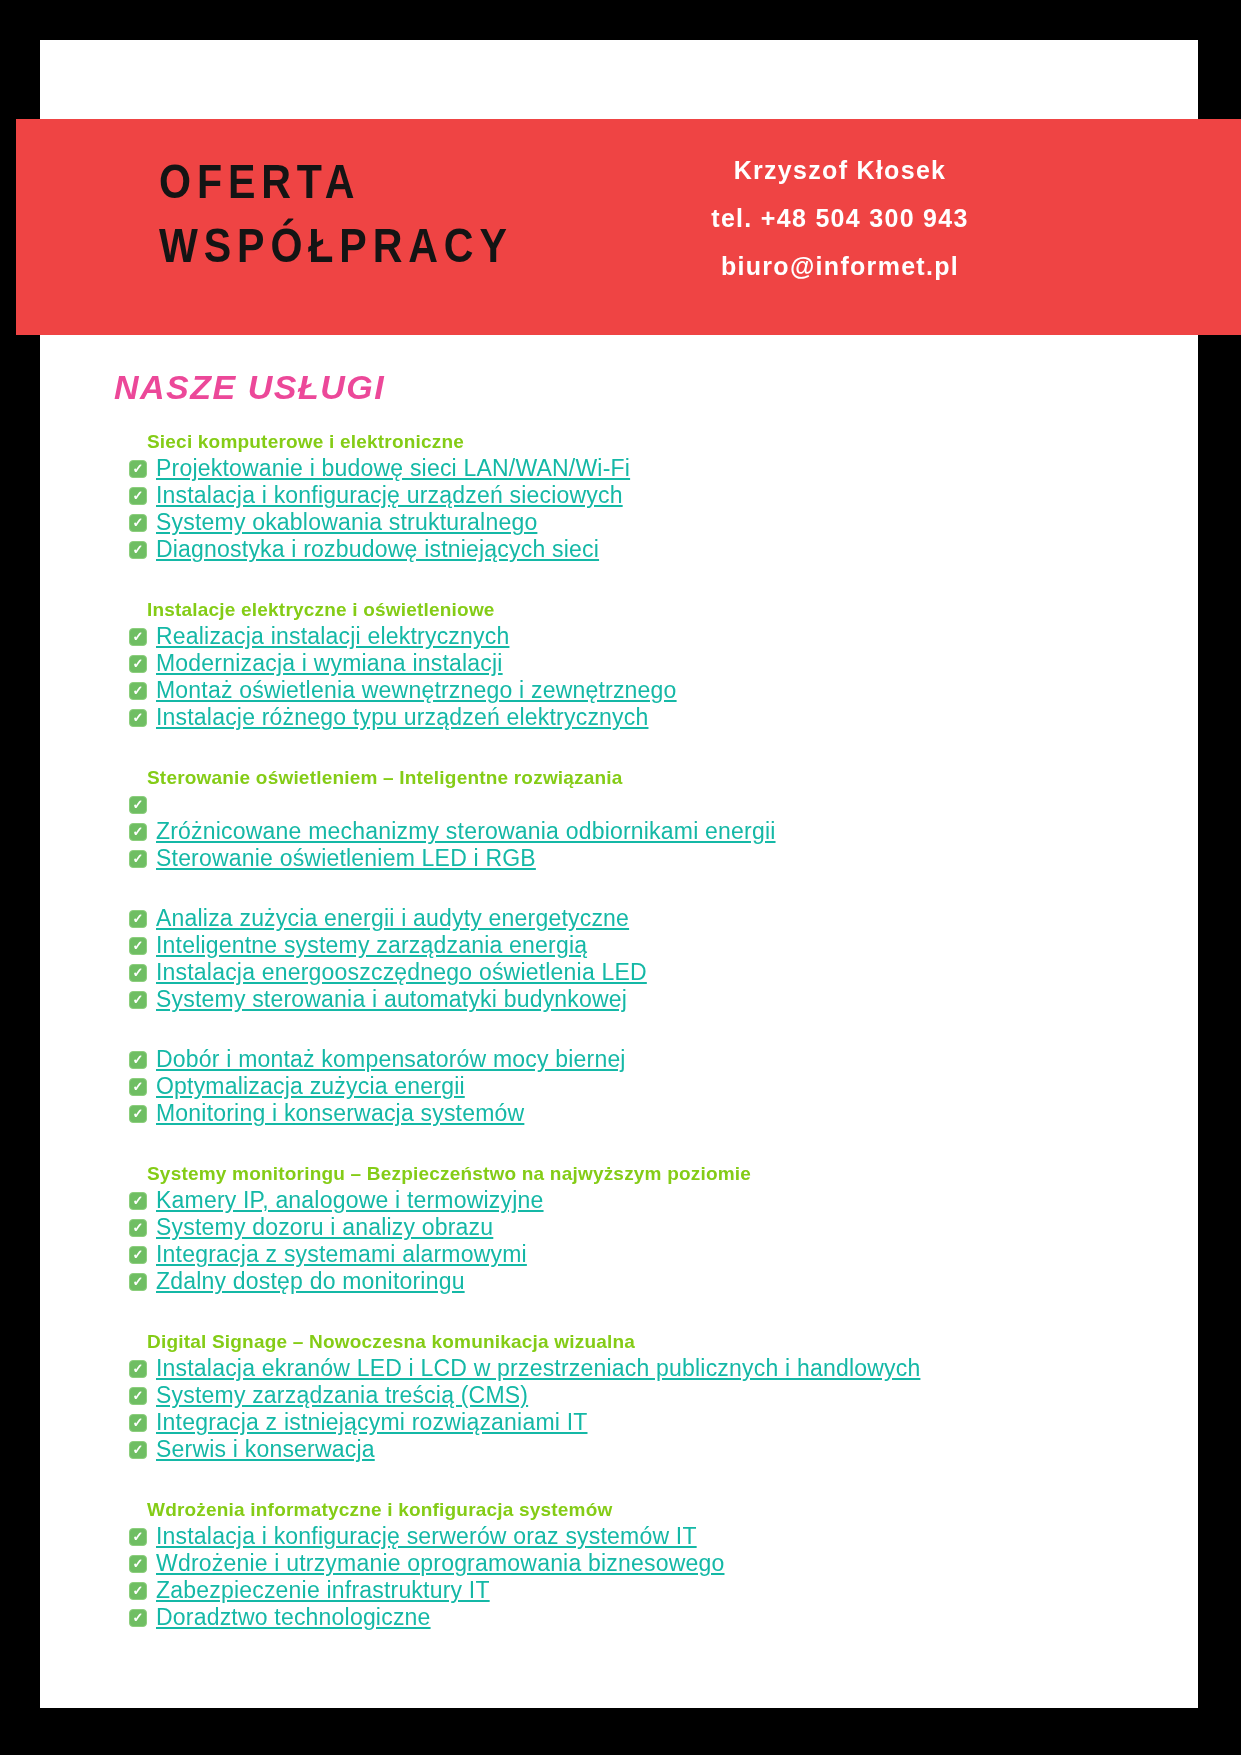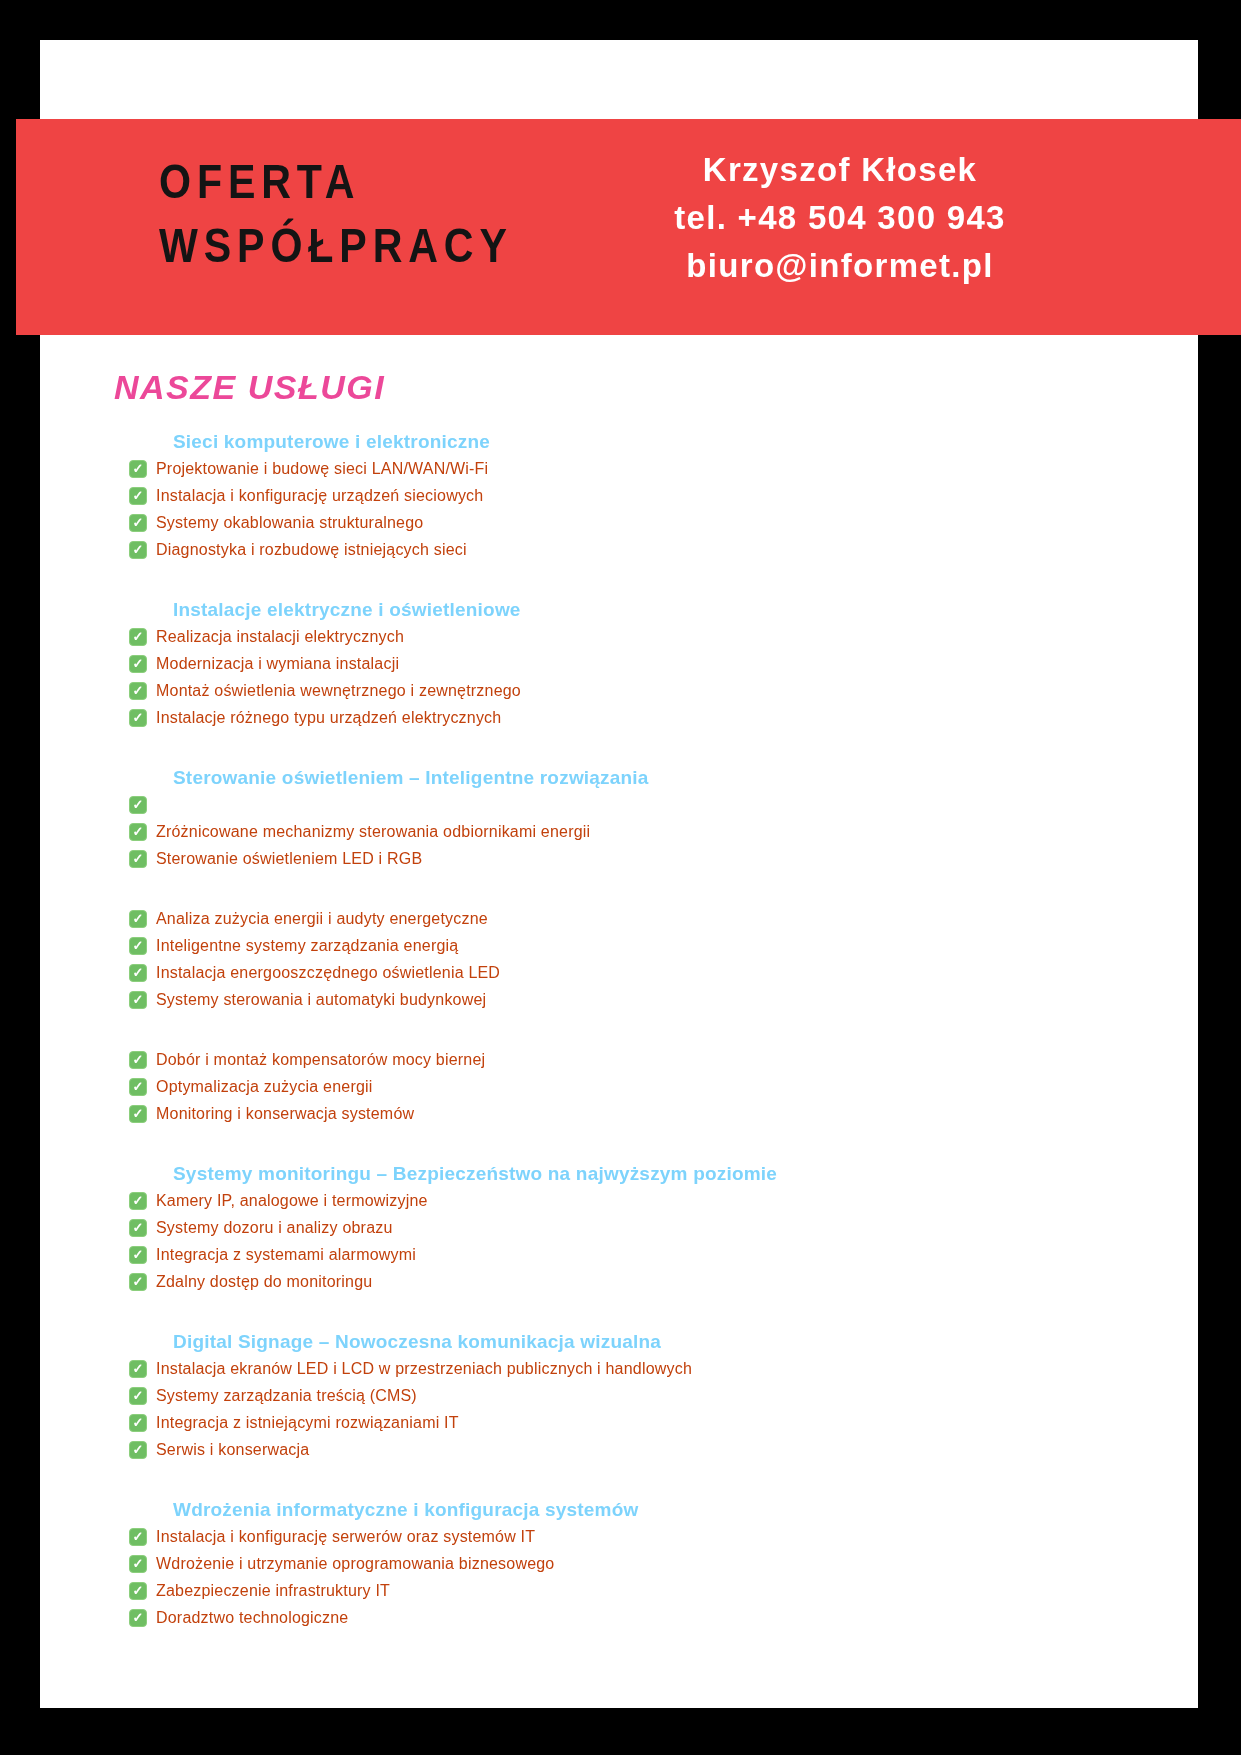--- a/index.html
+++ b/index.html
@@ -33,21 +33,21 @@
     transform:scaleX(0.84);
     transform-origin:left top;
     white-space:nowrap;
   }
   .band-contact {
     position:absolute;
     left:606px; top:27px;
     width:436px;
     text-align:center;
     color:#ffffff;
-    font-size:33px;
+    font-size:25px;
     font-weight:700;
     line-height:48px;
     letter-spacing:1.3px;
     white-space:nowrap;
   }
   .section-title {
     position:absolute;
     left:114px; top:368px;
     color:#ec4899;
     font-size:34px;
@@ -56,26 +56,26 @@
     white-space:nowrap;
     font-style:italic;
   }
   .services {
     position:absolute;
     left:115px; top:428px;
     width:1000px;
   }
   .service-section { margin-bottom:33px; }
   .section-header {
-    margin-left:58px;
+    margin-left:32px;
     height:27px;
     line-height:27px;
     font-size:19px;
     font-weight:700;
-    color:#7dd3fc;
+    color:#84cc16;
     letter-spacing:0.2px;
     white-space:nowrap;
   }
   .item-row {
     margin-left:14px;
     height:27px;
     display:flex;
     align-items:center;
   }
   .check {
@@ -86,24 +86,25 @@
     border:1px solid #8ccf7d;
     box-sizing:border-box;
     border-radius:4px;
     color:#ffffff;
     font-size:13px;
     font-weight:700;
     line-height:16px;
     text-align:center;
   }
   .item-text {
-    font-size:16px;
-    color:#c2410c;
+    font-size:23px;
+    color:#14b8a6;
     letter-spacing:0.2px;
     white-space:nowrap;
+    text-decoration:underline;
   }
 </style>
 </head>
 <body>
 
 <div class="page"></div>
 
 <div class="band">
   <div class="band-title">
     <div>OFERTA</div>

